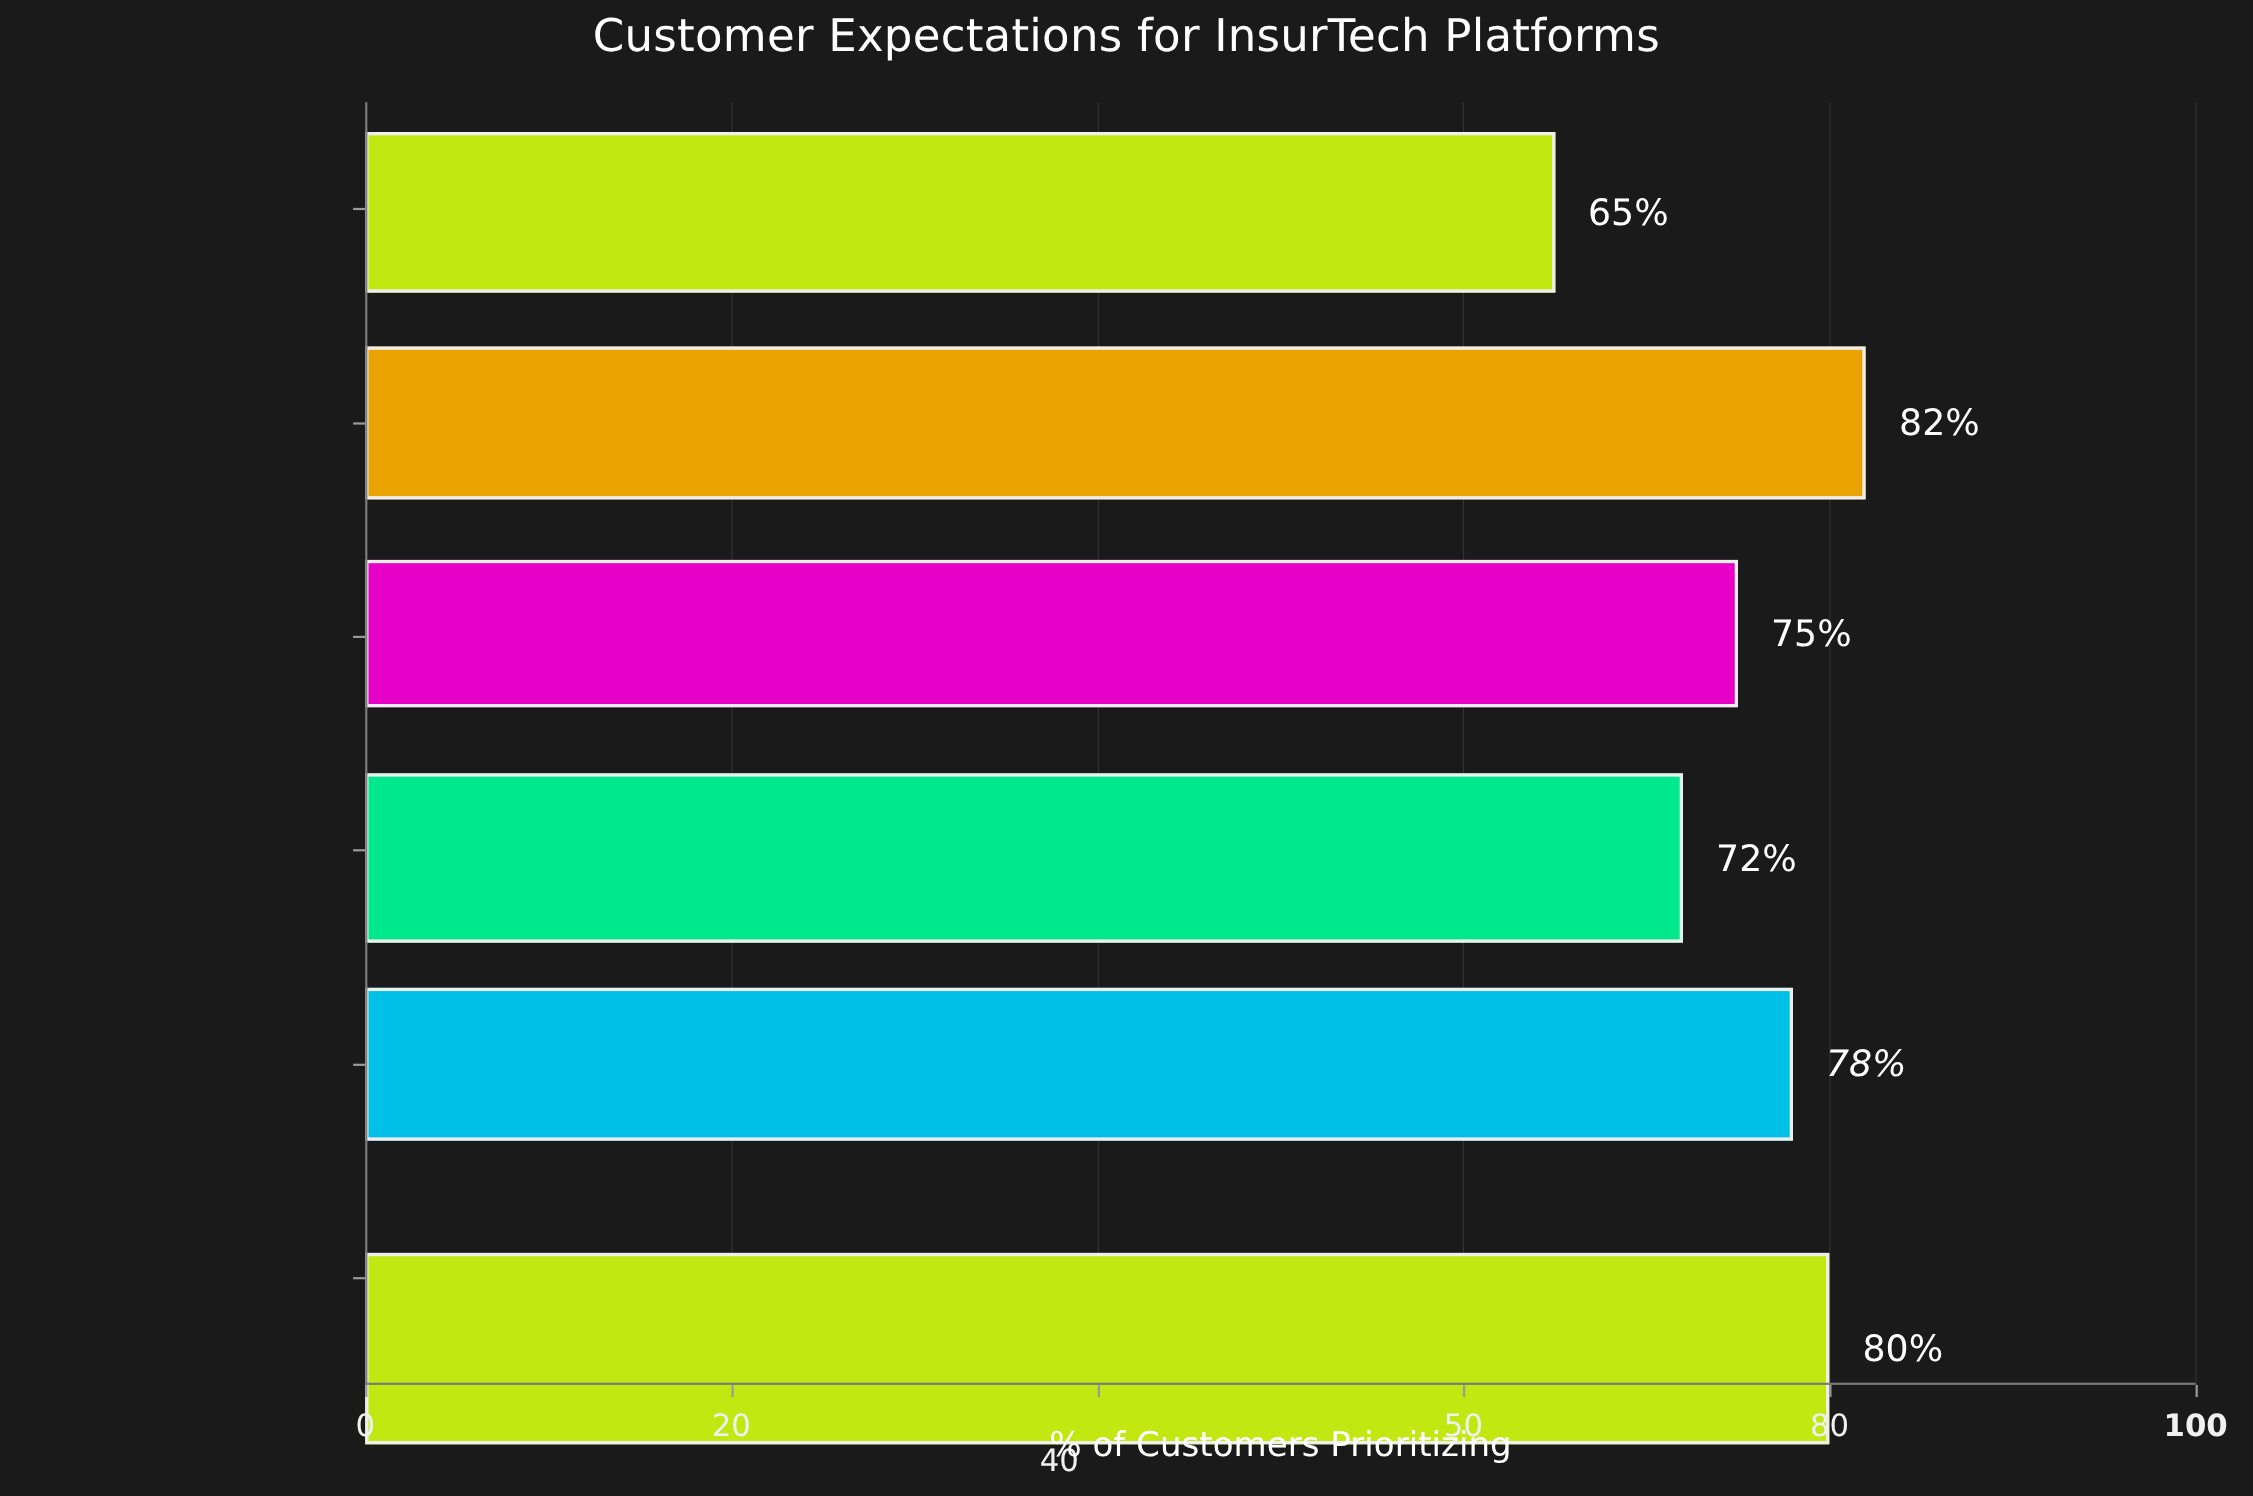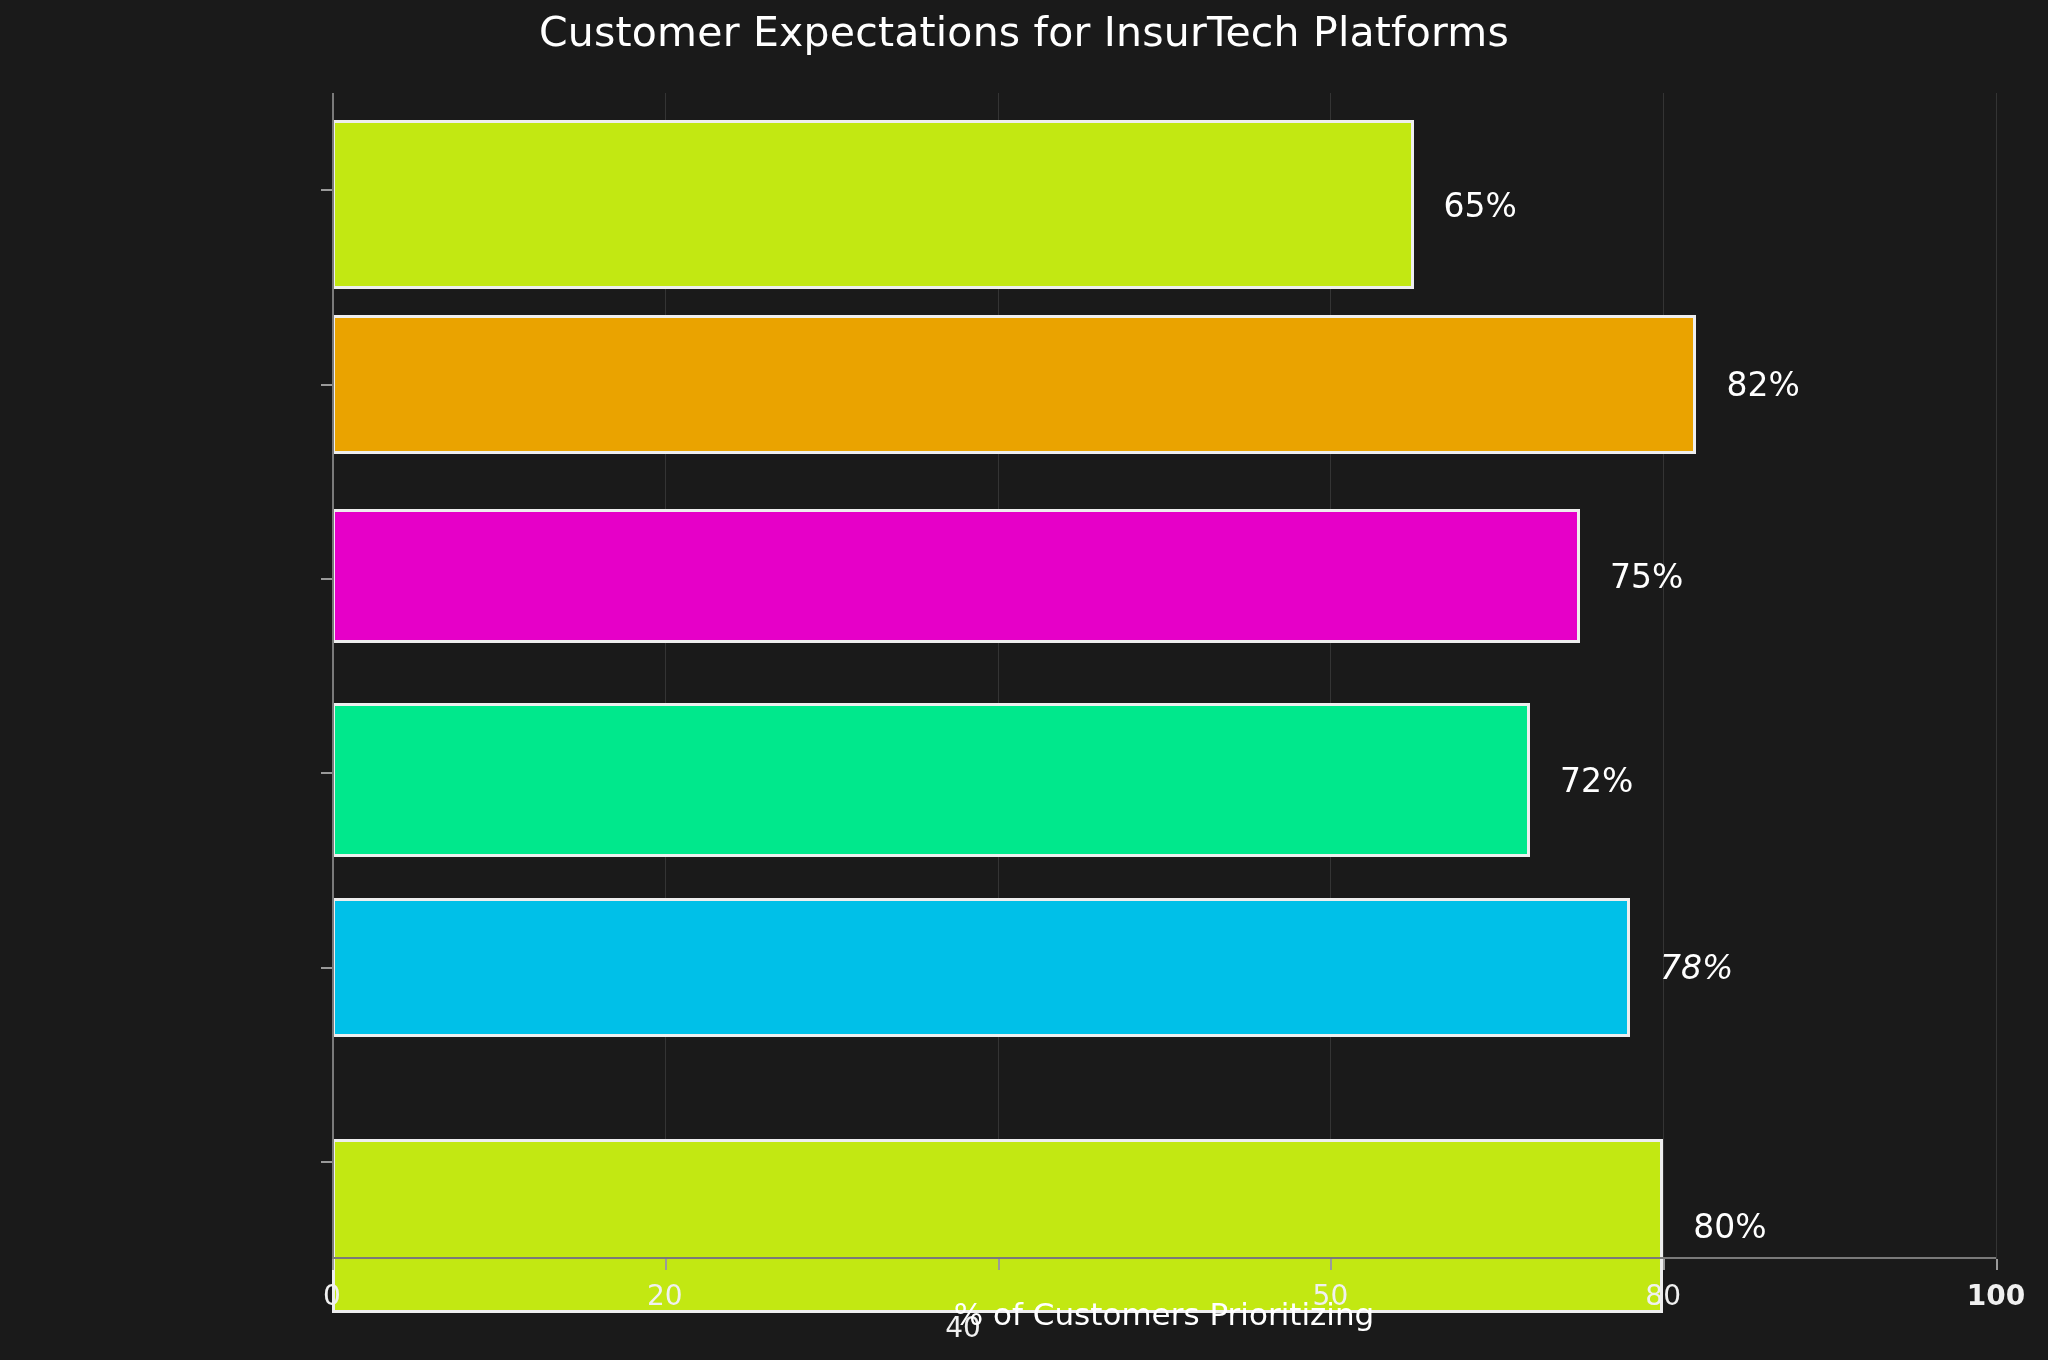--- a/index.html
+++ b/index.html
@@ -142,21 +142,21 @@
   <div id="plot-area">
     <div id="gridlines">
         <div class="gridline" style="left: 0px;"></div>
         <div class="gridline" style="left: 332.8px;"></div>
         <div class="gridline" style="left: 665.6px;"></div>
         <div class="gridline" style="left: 998.4px;"></div>
         <div class="gridline" style="left: 1331.2px;"></div>
         <div class="gridline" style="left: 1664px;"></div>
       </div>
     <div id="bars">
-        <div class="bar-track" style="top: 27.2067px; height: 169px;">
+        <div class="bar-track" style="top: 27.2067px; height: 146px;">
           <div class="bar" style="width: 1081.6px; background: rgb(194, 232, 18);"></div>
           <div class="bar-value" style="left: 1111.6px;">65%</div>
         </div>
         <div class="bar-track" style="top: 221.54px; height: 139.92px;">
           <div class="bar" style="width: 1364.48px; background: rgb(234, 163, 0);"></div>
           <div class="bar-value" style="left: 1394.48px;">82%</div>
         </div>
         <div class="bar-track" style="top: 415.873px; height: 134px;">
           <div class="bar" style="width: 1248px; background: rgb(230, 0, 200);"></div>
           <div class="bar-value" style="left: 1278px;">75%</div>

